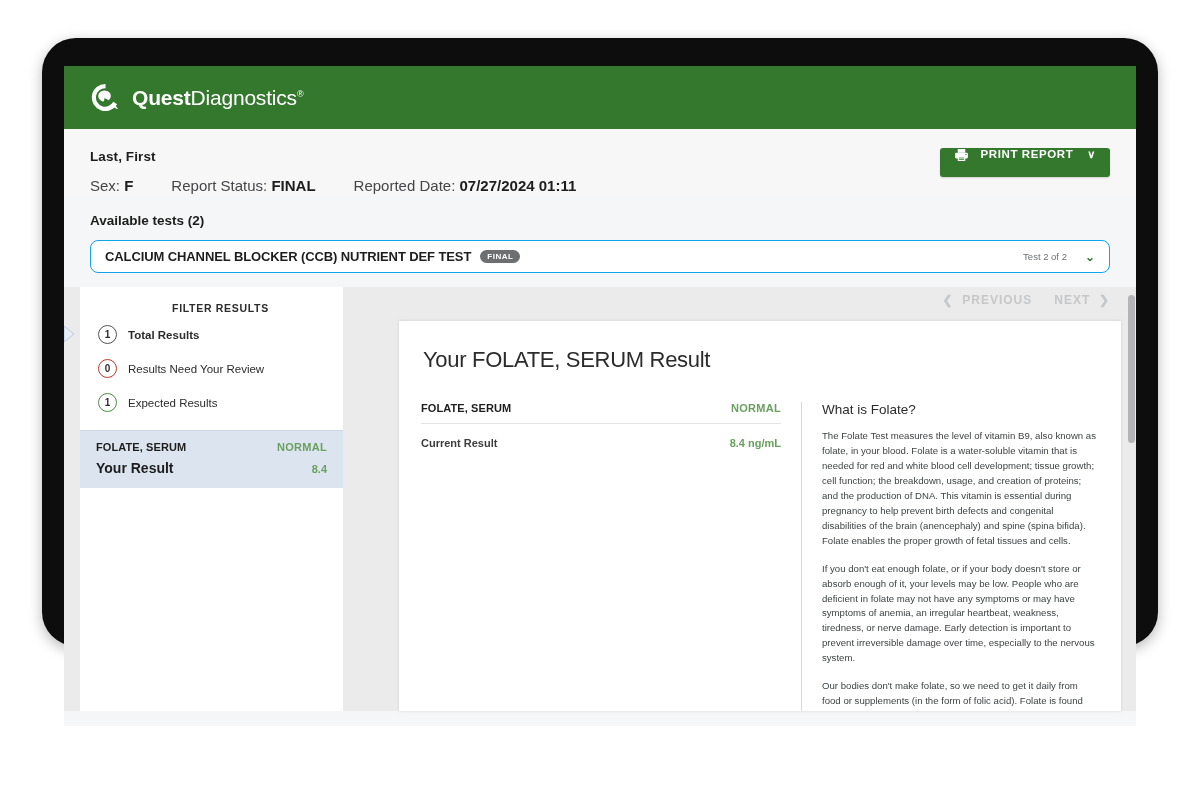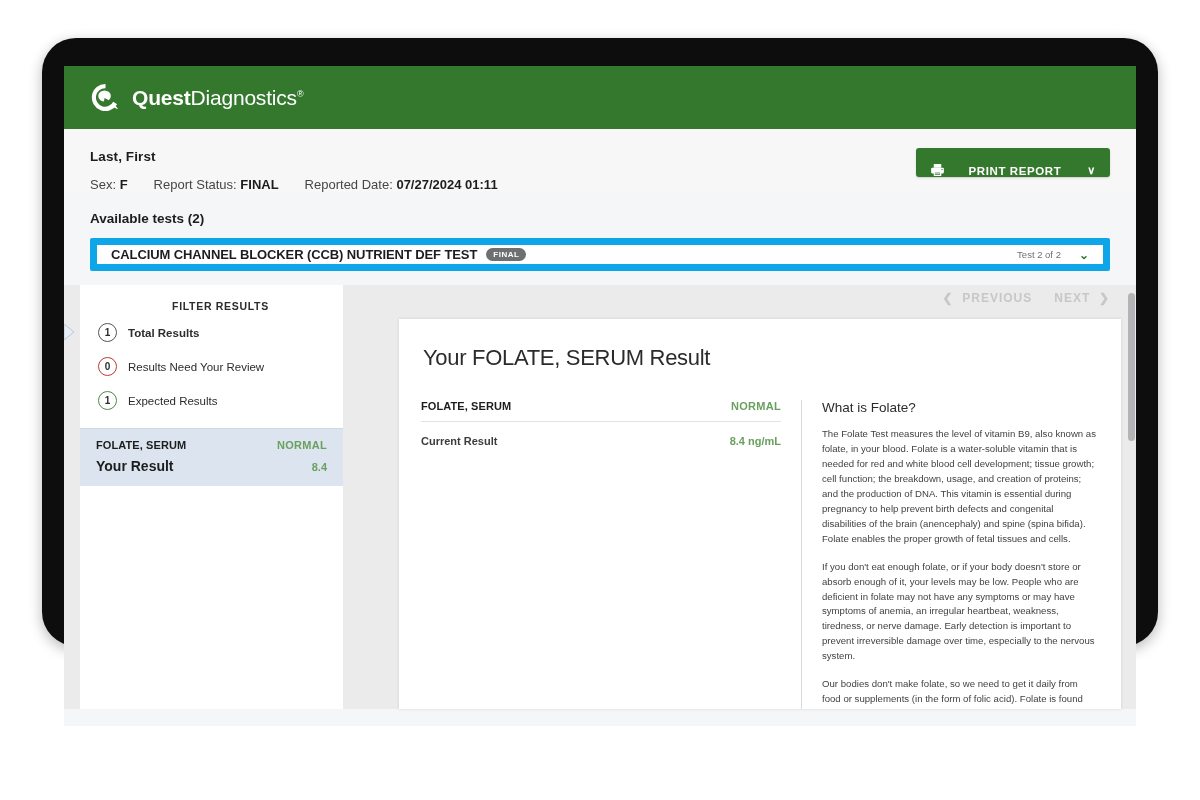--- a/index.html
+++ b/index.html
@@ -55,39 +55,39 @@
     position: relative;
   }
   .patient-name {
     font-size: 13.5px;
     font-weight: bold;
     color: #1d1d1d;
     letter-spacing: 0.1px;
   }
   .meta-row {
     margin-top: 13px;
-    font-size: 13px;
+    font-size: 15px;
     color: #444648;
     display: flex;
-    gap: 26px;
+    gap: 38px;
   }
   .meta-row b { color: #1d1d1d; font-weight: bold; }
 
   .print-btn {
     position: absolute;
     right: 26px; top: 19px;
     background: #34782e;
     color: #fff;
     border: none;
     border-radius: 3px;
     height: 29px;
     padding: 0 14px;
     display: flex;
-    align-items: flex-end;
-    gap: 24px;
+    align-items: flex-start;
+    gap: 12px;
     font-size: 11.5px;
     font-weight: bold;
     letter-spacing: 0.6px;
     cursor: pointer;
     box-shadow: 0 1px 2px rgba(0,0,0,0.16);
   }
   .print-btn .printer-icon { width: 15px; height: 14px; display:block; }
   .print-btn .caret { font-size: 11px; margin-left: 2px; }
 
   .avail-title {
@@ -95,22 +95,22 @@
     font-size: 13.5px;
     font-weight: bold;
     color: #1d1d1d;
   }
 
   
   .test-bar {
     margin: 12px 26px 0 26px;
     height: 33px;
     background: #ffffff;
-    border: 7px solid #0ea5e9;
-    border-radius: 2px;
+    border: 1px solid #0ea5e9;
+    border-radius: 8px;
     display: flex;
     align-items: center;
     padding: 0 14px;
     cursor: pointer;
   }
   .test-name {
     font-size: 13px;
     font-weight: bold;
     color: #1d1d1d;
     letter-spacing: -0.1px;

